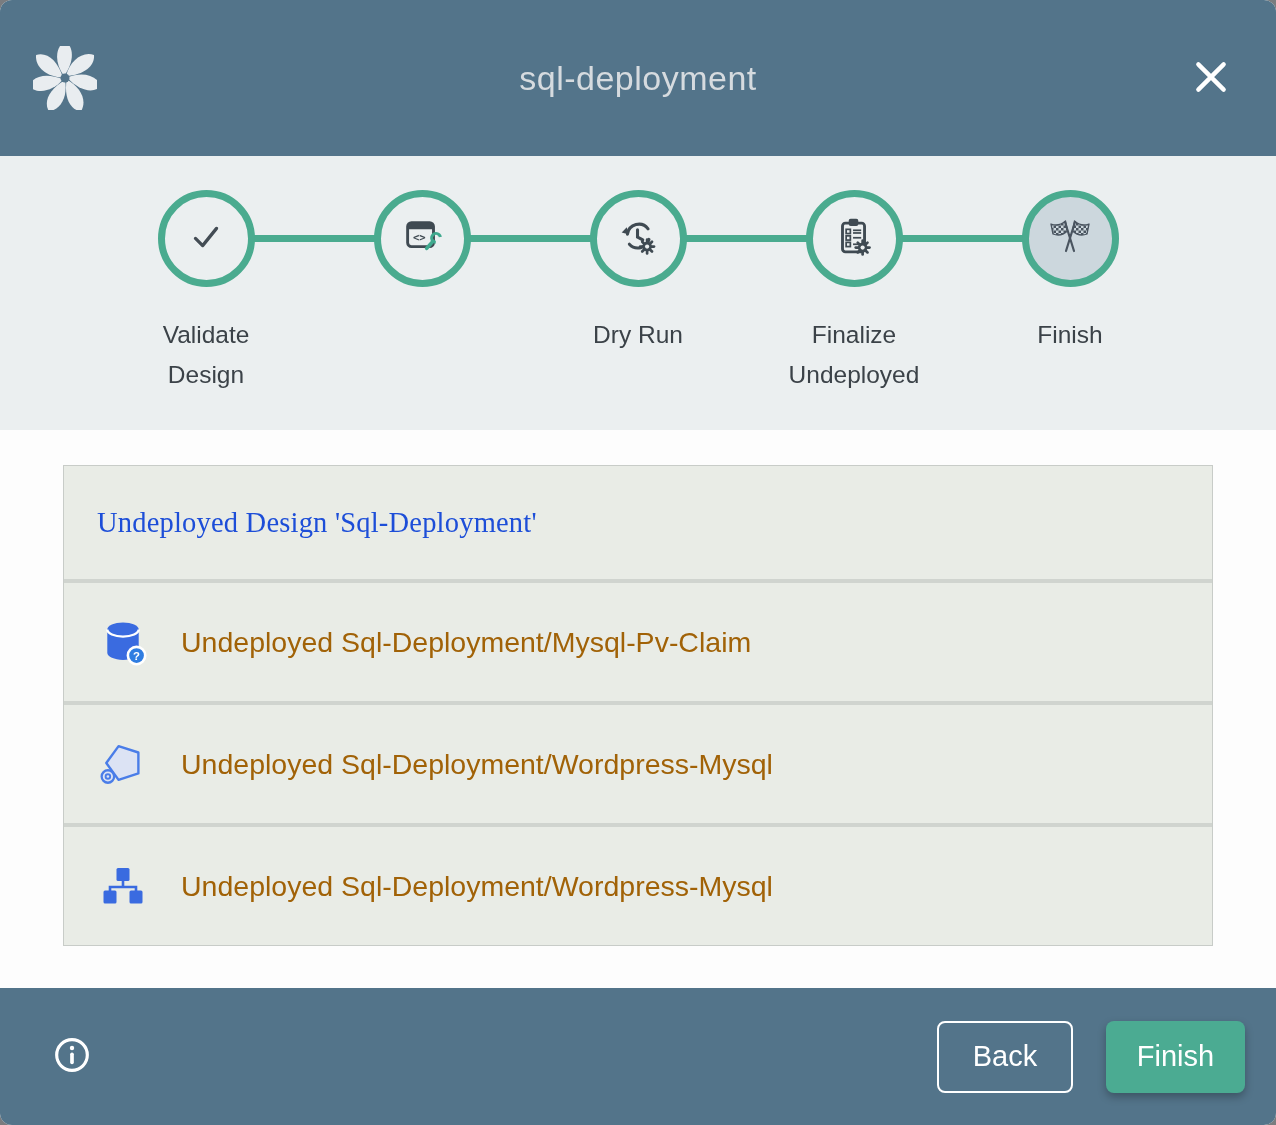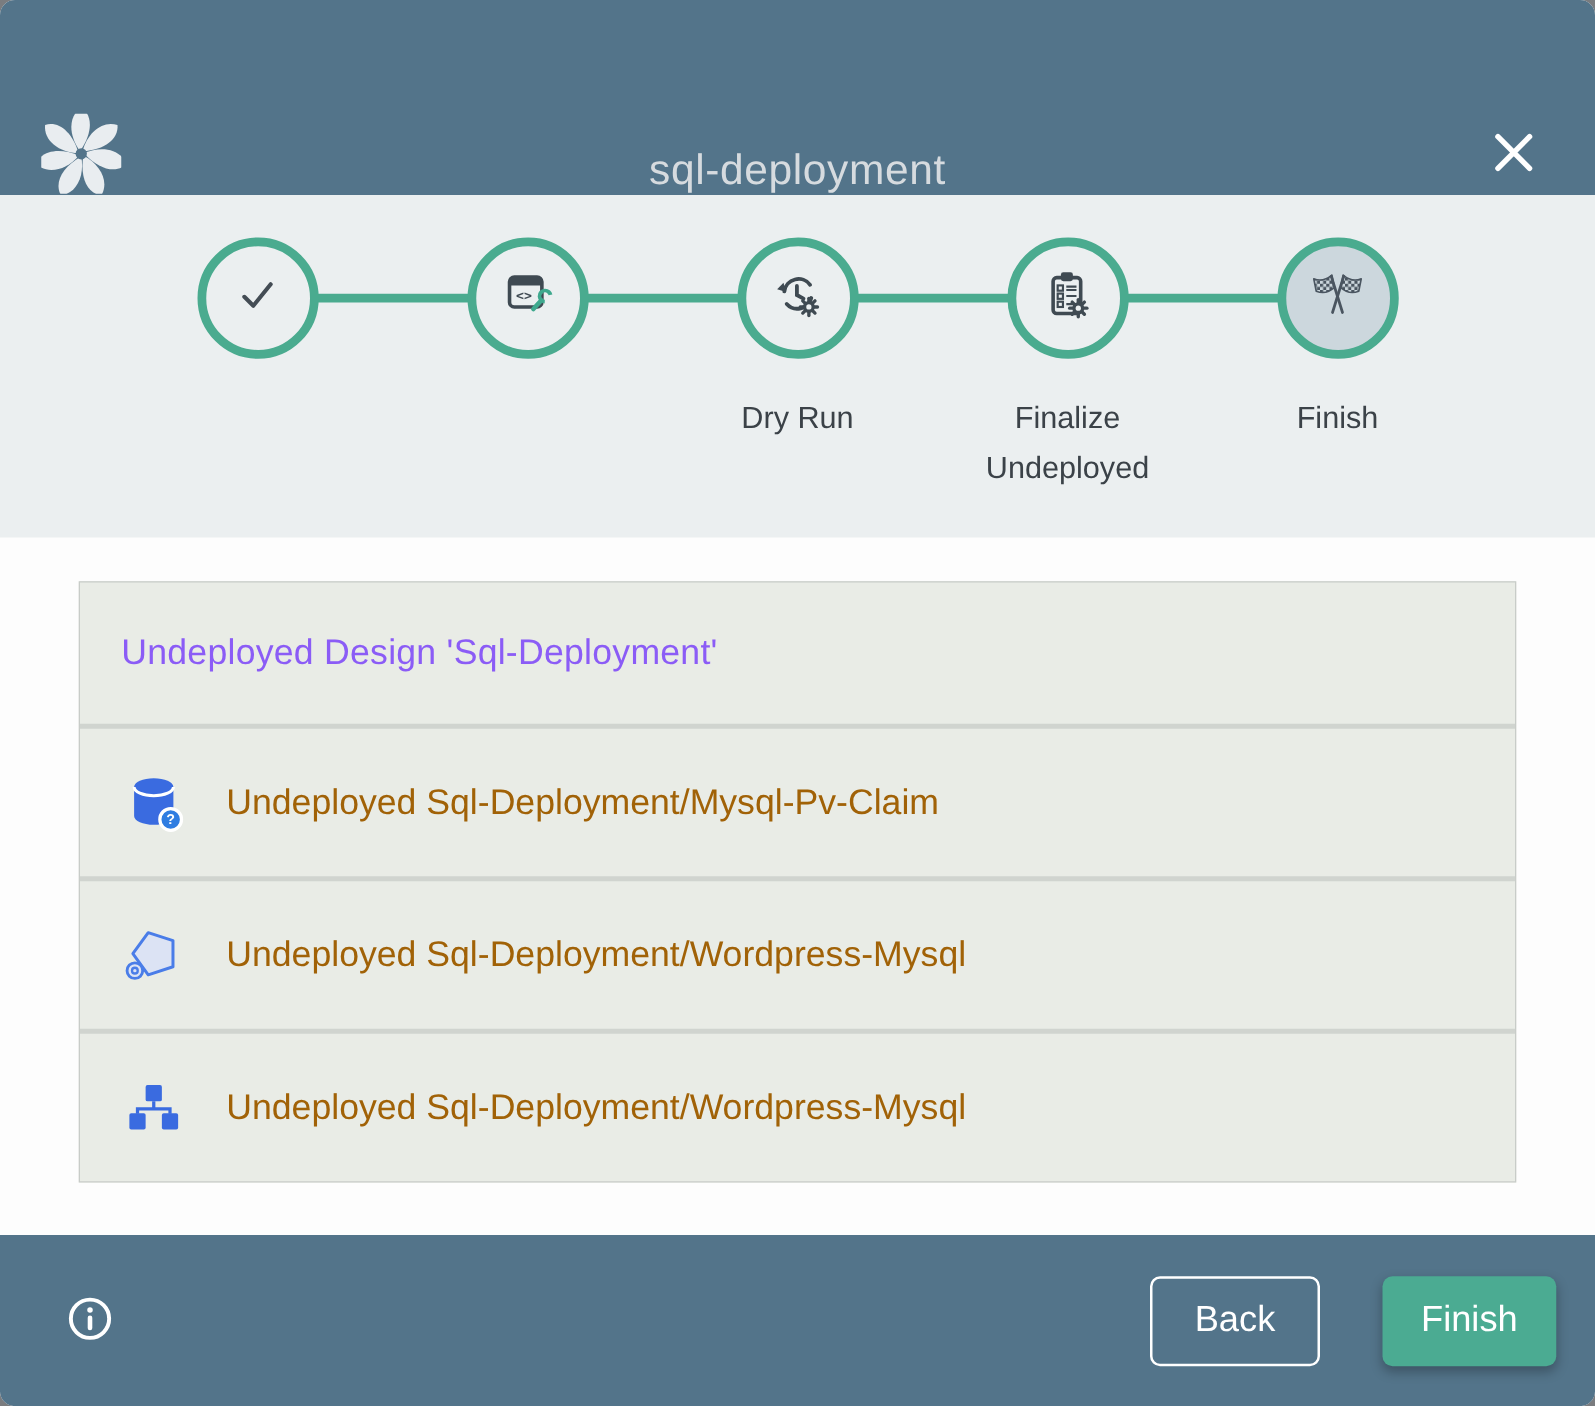--- a/index.html
+++ b/index.html
@@ -12,48 +12,48 @@
     --panel-border:#c8ccc8;
     --row-separator:#d0d4cf;
     --item-icon-blue:#3a6be0;
     --finish-button-bg:#4bab92;
   }
   *{margin:0;padding:0;box-sizing:border-box;}
   html,body{width:1276px;height:1125px;background:#7a7c7f;font-family:"Liberation Sans",sans-serif;}
   .modal{width:1276px;height:1125px;border-radius:12px;overflow:hidden;background:#fdfdfd;display:flex;flex-direction:column;}
 
   
-  .header{height:156px;flex:0 0 156px;background:var(--header-bg);display:flex;align-items:flex-end;padding:0 32px;}
+  .header{height:156px;flex:0 0 156px;background:var(--header-bg);display:flex;align-items:center;padding:0 32px;}
   .logo{width:66px;height:66px;flex:0 0 66px;display:flex;align-items:center;justify-content:center;}
   .title{flex:1;text-align:center;font-size:34px;color:#d6dbdf;letter-spacing:.5px;}
   .close-btn{width:66px;height:66px;flex:0 0 66px;background:none;border:none;cursor:pointer;display:flex;align-items:center;justify-content:center;}
 
   
   .stepper{height:274px;flex:0 0 274px;background:var(--stepper-bg);position:relative;}
   .steps-track{position:absolute;top:79px;left:206px;width:864px;height:7px;background:var(--accent-teal);border-radius:4px;}
   .steps{position:relative;display:flex;justify-content:center;padding-top:34px;}
   .step{width:216px;display:flex;flex-direction:column;align-items:center;}
   .step-circle{width:97px;height:97px;border-radius:50%;border:7px solid var(--accent-teal);background:var(--stepper-bg);display:flex;align-items:center;justify-content:center;position:relative;z-index:1;cursor:pointer;}
   .step-circle.current{background:var(--active-step-fill);}
   .step-label{margin-top:28px;font-size:24.5px;color:#3b4248;text-align:center;line-height:1.62;white-space:pre-line;}
 
   
   .content{flex:1;background:#fdfdfd;padding:35px 63px;}
   .panel{border:1px solid var(--panel-border);background:var(--panel-bg);}
-  .panel-header{height:113px;display:flex;align-items:center;padding:0 33px;font-size:28.5px;color:#8b5cf6;letter-spacing:.2px;}
+  .panel-header{height:113px;display:flex;align-items:center;padding:0 33px;font-size:28.5px;color:#1d4ed8;letter-spacing:.2px;font-family:Liberation Serif, serif;}
   .panel-row{height:122px;border-top:4px solid var(--row-separator);display:flex;align-items:center;padding:0 33px;gap:32px;}
   .row-icon{width:52px;height:52px;flex:0 0 52px;display:flex;align-items:center;justify-content:center;}
   .row-text{font-size:28.5px;color:#a16207;}
 
   
   .footer{height:137px;flex:0 0 137px;background:var(--header-bg);display:flex;align-items:center;padding:0 31px 0 50px;}
   .info-btn{background:none;border:none;cursor:pointer;width:44px;height:44px;display:flex;align-items:center;justify-content:center;}
   .footer-spacer{flex:1;}
   .btn{height:72px;border-radius:8px;font-size:29px;font-family:"Liberation Sans",sans-serif;color:#fff;cursor:pointer;}
-  .btn-back{width:136px;background:transparent;border:2px solid #fff;margin-right:50px;}
+  .btn-back{width:136px;background:transparent;border:2px solid #fff;margin-right:33px;}
   .btn-finish{width:139px;background:var(--finish-button-bg);border:none;box-shadow:0 4px 9px rgba(0,0,0,.28);}
 </style>
 </head>
 <body>
 
 <div class="modal">
 
   <div class="header">
     <span class="logo">
       <svg viewBox="0 0 64 64" width="64" height="64">
@@ -86,20 +86,22 @@
     <div class="steps">
 
       <div class="step">
         <div class="step-circle">
           <span>
             <svg viewBox="0 0 48 48" width="46" height="46">
               <path d="M13 25.5 l7.5 7.5 L35 15" stroke="#434c54" stroke-width="3.4" fill="none" stroke-linecap="round" stroke-linejoin="round"></path>
             </svg>
           </span>
         </div>
+        <div class="step-label">Validate
+Design</div>
       </div>
 
       <div class="step">
         <div class="step-circle">
           <span>
             <svg viewBox="0 0 48 48" width="46" height="46">
               <rect x="9" y="9" width="27" height="25" rx="4" fill="none" stroke="#3f4a52" stroke-width="3"></rect>
               <path d="M9 13 a4 4 0 0 1 4 -4 h19 a4 4 0 0 1 4 4 v3 H9 z" fill="#3f4a52"></path>
               <text x="14.5" y="28.5" font-size="11" font-weight="bold" fill="#3f4a52" font-family="DejaVu Sans Mono, monospace">&lt;&gt;</text>
               <g transform="translate(35,29) rotate(42)">

